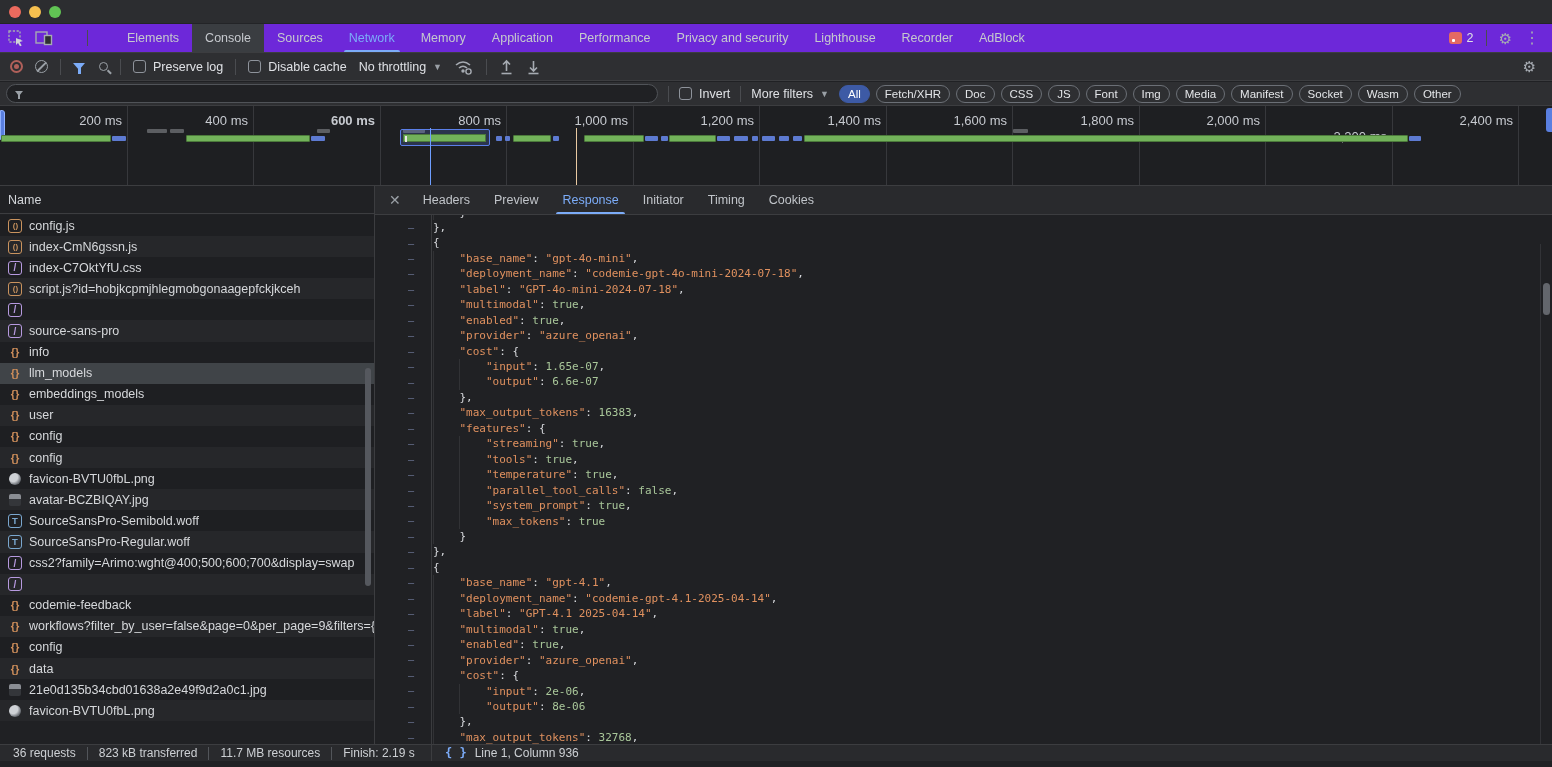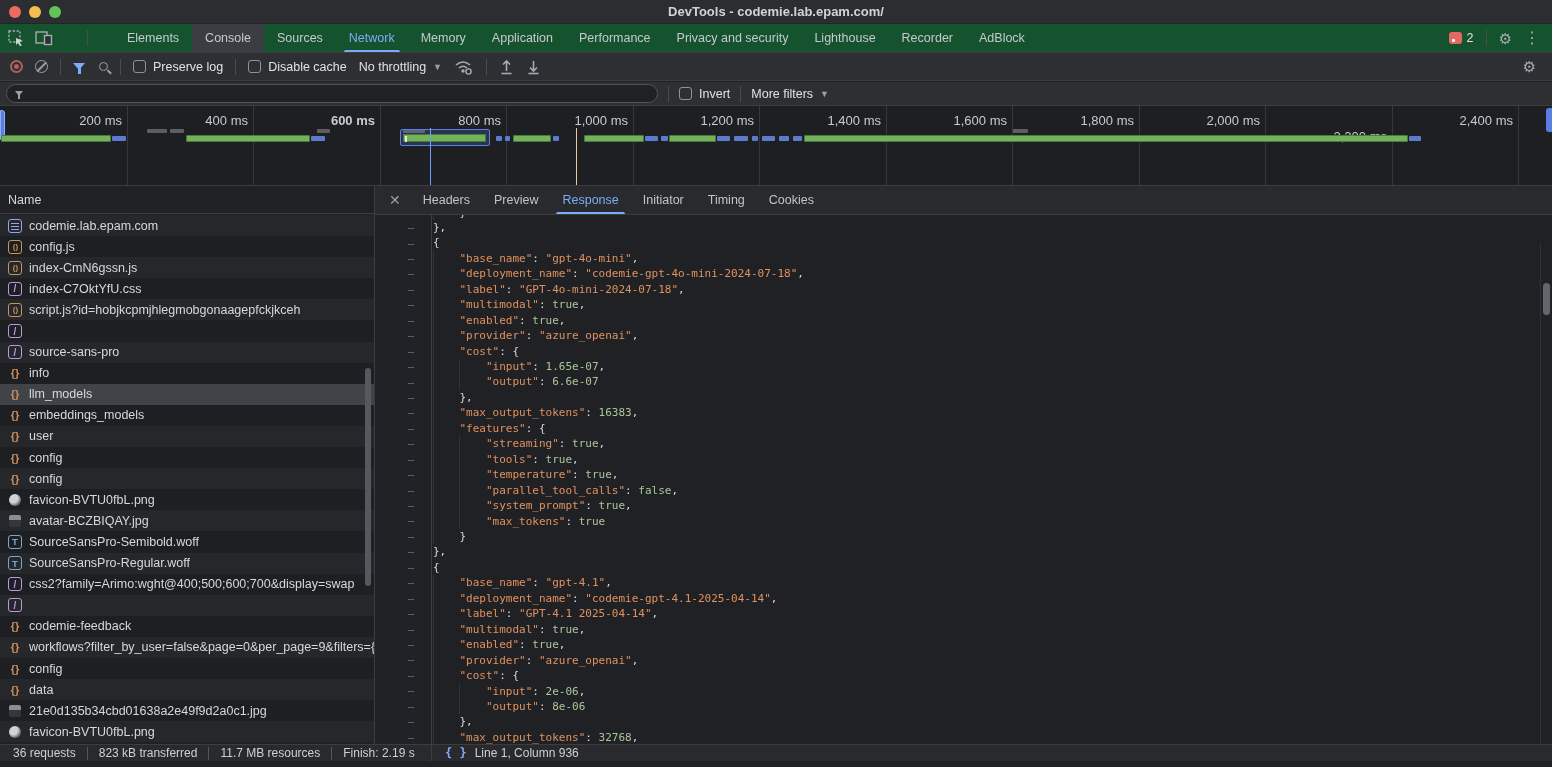--- a/index.html
+++ b/index.html
@@ -8,21 +8,21 @@
   .app { position:relative; width:1552px; height:767px; background:#202124; color:#d8dade; }
 
   
   .titlebar { position:absolute; left:0; top:0; width:100%; height:24px; background:#2c2d30;
     border-bottom:1px solid #232427; display:flex; align-items:center; }
   .lights { display:flex; gap:8px; margin-left:9px; }
   .light { width:12px; height:12px; border-radius:50%; }
   .title { position:absolute; left:0; right:0; text-align:center; font-size:13px; color:#d2d3d5; font-weight:700; }
 
   
-  .tabbar { position:absolute; left:0; top:24px; width:100%; height:29px; background:#14532d;
+  .tabbar { position:absolute; left:0; top:24px; width:100%; height:29px; background:#6d28d9;
     border-bottom:1px solid #3c3d40; display:flex; align-items:stretch;gap:26px; }
   .tb-icons { display:flex; align-items:center; gap:10px; padding:0 8px 0 8px; }
   .tb-sep { width:1px; height:16px; background:#4a4c50; align-self:center; }
   .main-tab { display:flex; align-items:center; padding:0 13px; font-size:12.5px; color:#c6c9ce;
     position:relative; cursor:default; white-space:nowrap; }
   .main-tab.selected { color:#7cacf8; }
   .main-tab.selected::after { content:""; position:absolute; left:8px; right:8px; bottom:0; height:2px;
     background:#7cacf8; border-radius:2px 2px 0 0; }
   .main-tab.hovered { background:#3a3d41; }
   .tabbar-right { margin-left:auto; display:flex; align-items:center; gap:12px; padding-right:12px; }
@@ -141,21 +141,20 @@
 <body>
 
 <div class="app">
 
   <div class="titlebar">
     <div class="lights">
       <div class="light" style="background:#ec6a5e"></div>
       <div class="light" style="background:#f5bf4f"></div>
       <div class="light" style="background:#61c454"></div>
     </div>
-    <div class="title">DevTools - codemie.lab.epam.com/</div>
   </div>
 
   <div class="tabbar">
     <div class="tb-icons">
       <svg class="svgi" width="17" height="17" viewBox="0 0 17 17">
         <rect x="1" y="1" width="11" height="11" fill="none" stroke="#a6abb2" stroke-width="1.4" stroke-dasharray="2.2 1.6"></rect>
         <path d="M8 8 L15 11 L11.6 12 L13.7 15.4 L12 16.3 L10 13 L8 15 Z" fill="#cfd3d8"></path>
       </svg>
       <svg class="svgi" width="18" height="16" viewBox="0 0 18 16">
         <rect x="1" y="2" width="11" height="11" fill="none" stroke="#a6abb2" stroke-width="1.4"></rect>
@@ -233,20 +232,34 @@
     <div class="tb-sep"></div>
     <label class="ctl">
       <span class="chk"></span>
       <span>Invert</span>
     </label>
     <div class="tb-sep"></div>
     <div class="ctl">
       <span>More filters</span>
       <span class="caret">▼</span>
     </div>
+    <div class="pills" id="pills">
+        <div class="pill selected">All</div>
+        <div class="pill">Fetch/XHR</div>
+        <div class="pill">Doc</div>
+        <div class="pill">CSS</div>
+        <div class="pill">JS</div>
+        <div class="pill">Font</div>
+        <div class="pill">Img</div>
+        <div class="pill">Media</div>
+        <div class="pill">Manifest</div>
+        <div class="pill">Socket</div>
+        <div class="pill">Wasm</div>
+        <div class="pill">Other</div>
+      </div>
   </div>
 
   <div class="timeline" id="timeline">
     <div class="handle-l"></div>
     <div class="handle-r"></div>
   <div class="gridline" style="left: 127px;"></div>
       <div class="tick-label" style="right: 1430px;">200 ms</div>
       <div class="gridline" style="left: 253px;"></div>
       <div class="tick-label" style="right: 1304px;">400 ms</div>
       <div class="gridline" style="left: 380px;"></div>
@@ -302,24 +315,20 @@
       <div class="vline" style="left: 430px; background: rgb(110, 158, 255);"></div>
       <div class="vline" style="left: 576px; background: rgb(233, 201, 162);"></div>
     </div>
 
   <div class="content">
     <div class="left-panel">
       <div class="name-header">
         <span>Name</span>
       </div>
       <div class="req-rows" id="req-rows">
-          <div class="req-row odd">
-            <span class="ric doc"></span>
-            <span>codemie.lab.epam.com</span>
-          </div>
           <div class="req-row even">
             <span class="ric js">( )</span>
             <span>config.js</span>
           </div>
           <div class="req-row odd">
             <span class="ric js">( )</span>
             <span>index-CmN6gssn.js</span>
           </div>
           <div class="req-row even">
             <span class="ric css">/</span>

